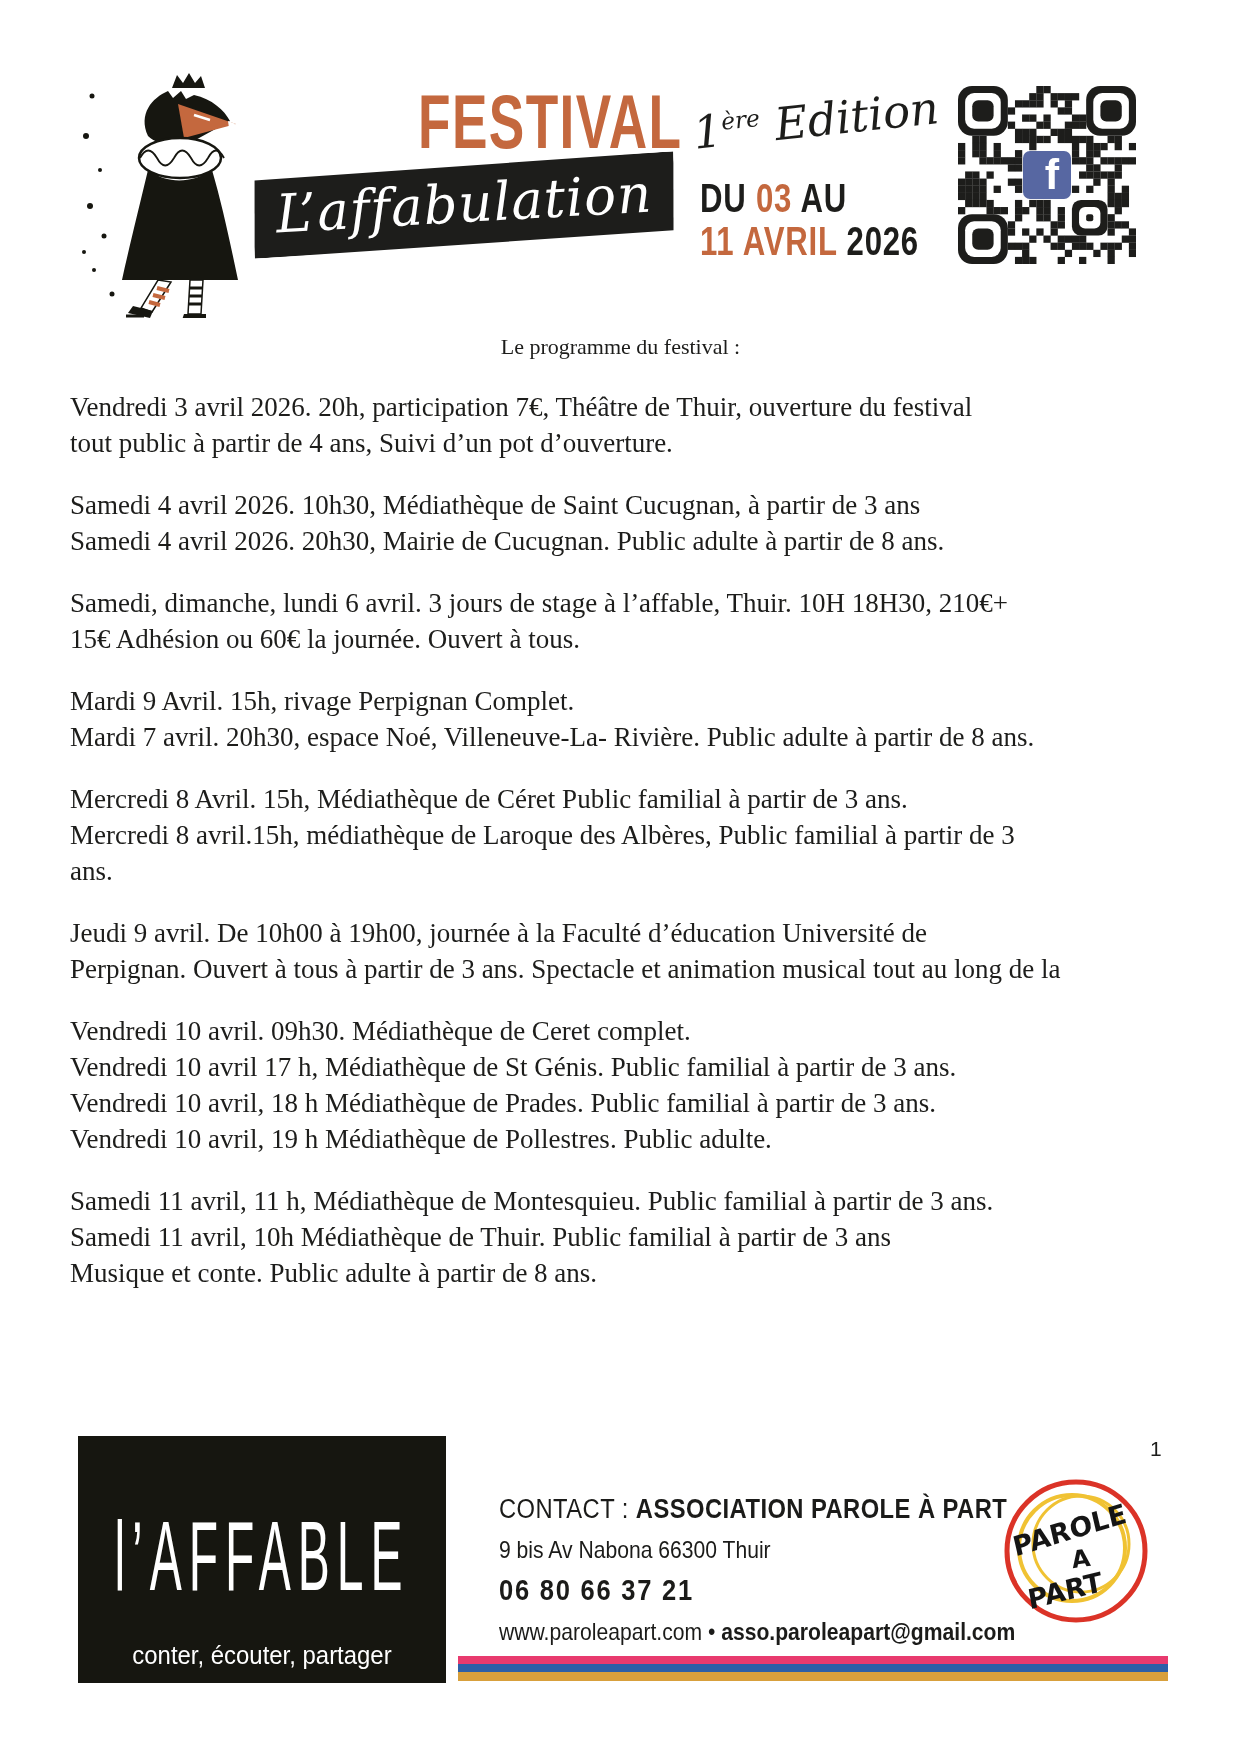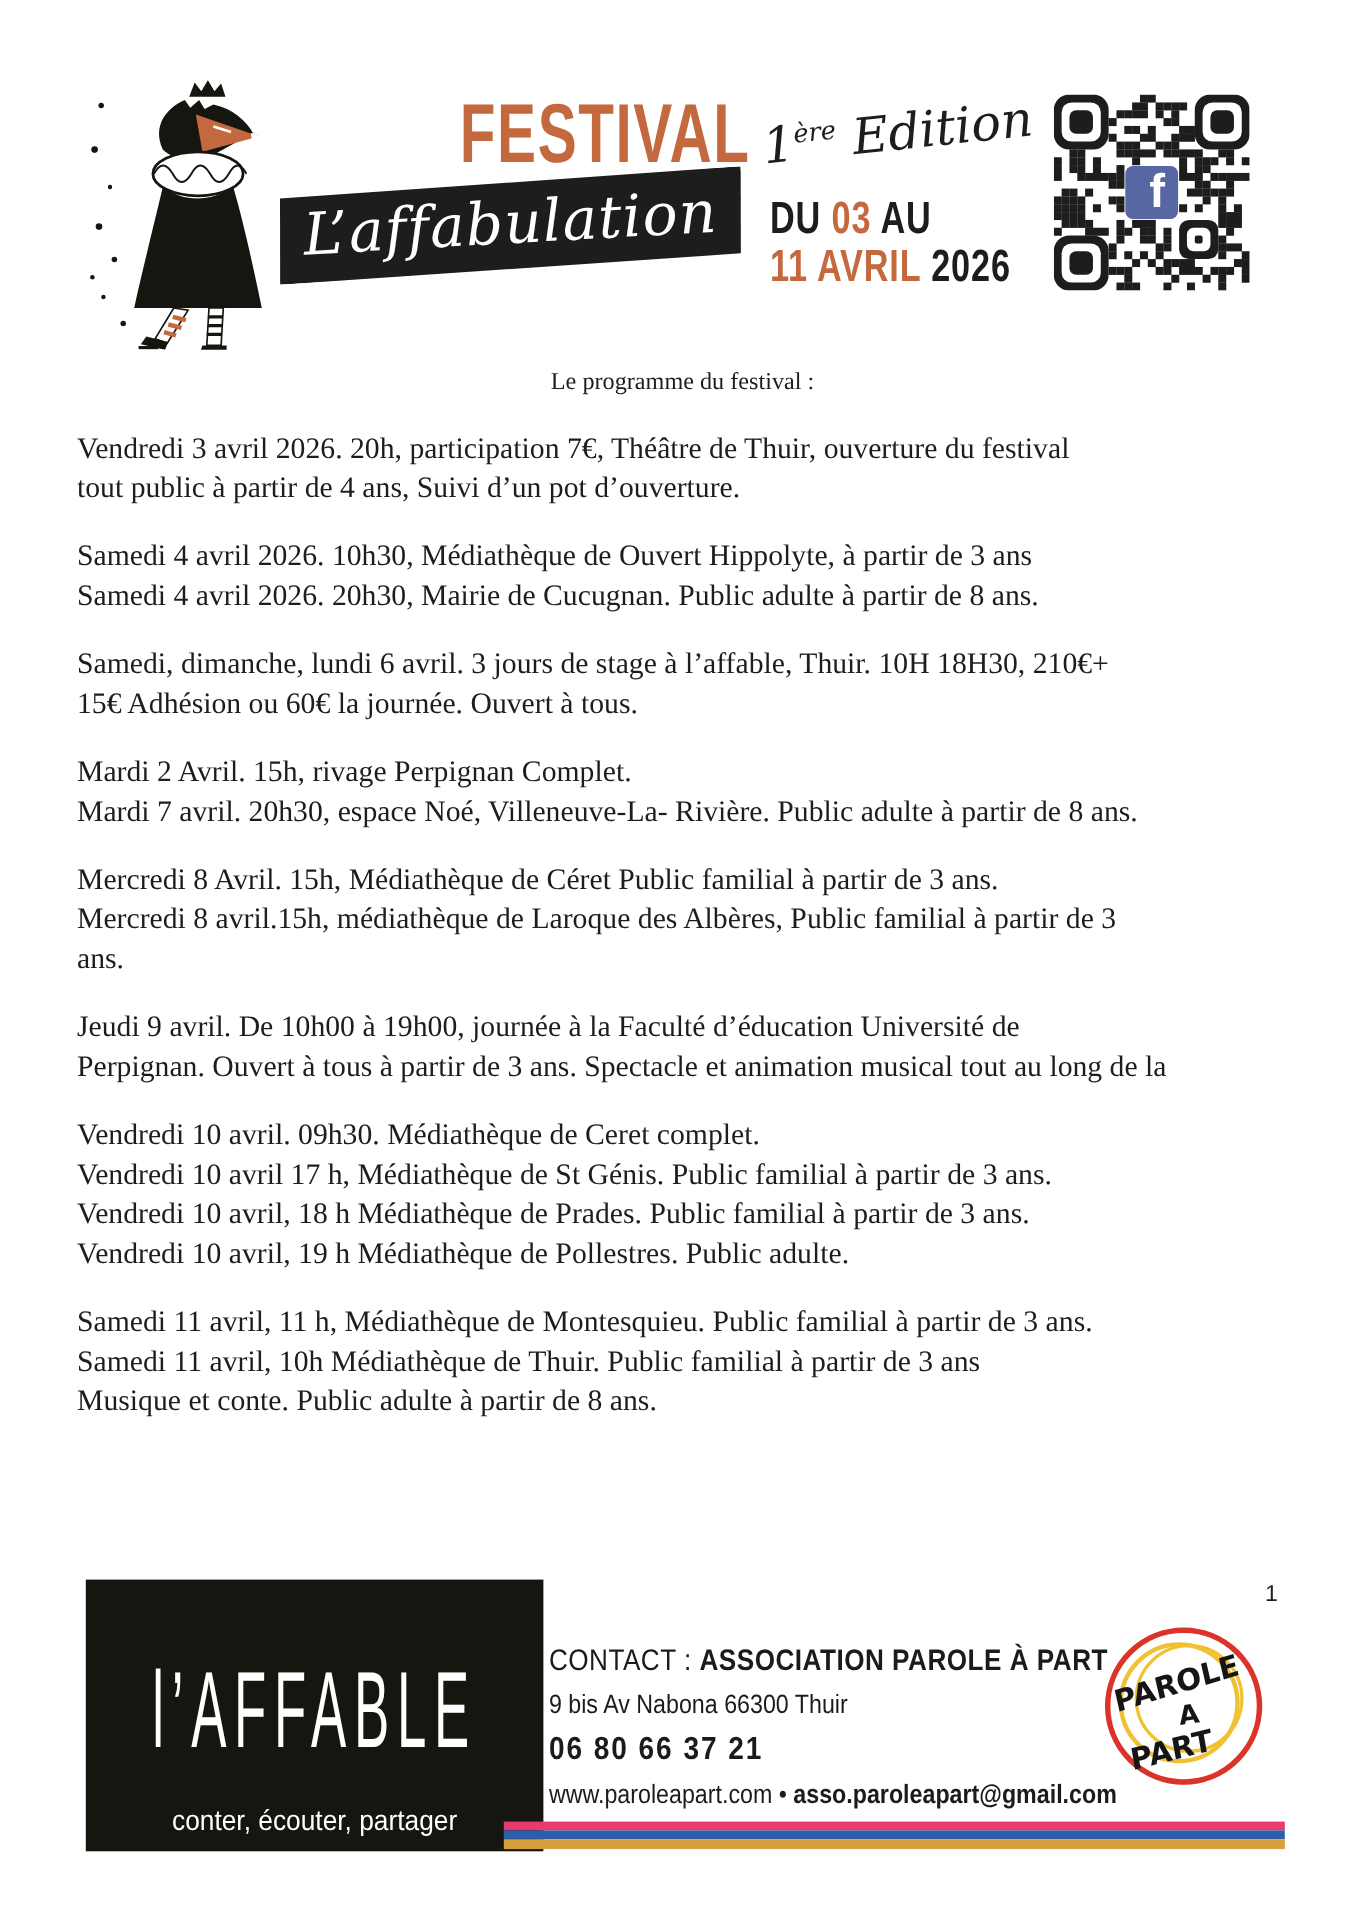--- a/index.html
+++ b/index.html
@@ -52,21 +52,21 @@
   }
   #program{
     left:70px;top:389px;width:1108px;font-size:27px;line-height:36px;
   }
   .para{margin:0 0 26px 0}
   .line{white-space:nowrap}
   .b{font-weight:normal}
   .big{font-size:31px}
 
   
-  #black-box{left:78px;top:1436px;width:416px;height:247px;background:#161610}
+  #black-box{left:78px;top:1436px;width:368px;height:247px;background:#161610}
   #logo-word{
     position:absolute;left:0;right:0;top:72px;text-align:center;color:#fff;
     font-family:"Liberation Sans",sans-serif;font-size:48px;line-height:48px;
     letter-spacing:7px;transform:scaleY(2.05);transform-origin:center top;white-space:nowrap;
   }
   #logo-tagline{
     position:absolute;left:0;right:0;bottom:12px;text-align:center;color:#fff;
     font-family:"Liberation Sans",sans-serif;font-size:26px;transform:scaleX(.92);
     white-space:nowrap;
   }
@@ -354,29 +354,29 @@
 <div id="fb-badge" class="abs" style="background: rgb(87, 103, 162);">f</div>
 
 <div id="program-title" class="abs">Le programme du festival :</div>
 
 <div id="program" class="abs">
     <div class="para">
       <div class="line"><span class="">Vendredi 3 avril 2026. 20h, participation 7€, </span><span class="b">Théâtre de Thuir, ouverture du festival</span></div>
       <div class="line"><span class="">tout public à partir de 4 ans, Suivi d’un pot d’ouverture.</span></div>
     </div>
     <div class="para">
-      <div class="line"><span class="">Samedi 4 avril 2026. 10h30, </span><span class="b">Médiathèque de Ouvert Hippolyte</span><span class="">, à partir de 3 ans</span></div>
+      <div class="line"><span class="">Samedi 4 avril 2026. 10h30, </span><span class="b">Médiathèque de Saint Cucugnan</span><span class="">, à partir de 3 ans</span></div>
       <div class="line"><span class="">Samedi 4 avril 2026. 20h30, </span><span class="b">Mairie de Cucugnan</span><span class="">. Public adulte à partir de 8 ans.</span></div>
     </div>
     <div class="para">
       <div class="line"><span class="">Samedi, dimanche, lundi 6 avril</span><span class="b">. 3 jours de stage à l’affable, Thuir</span><span class="">. 10H 18H30, 210€+</span></div>
       <div class="line"><span class="">15€ Adhésion ou 60€ la journée. Ouvert à tous.</span></div>
     </div>
     <div class="para">
-      <div class="line"><span class="">Mardi 2 Avril. 15h, rivage Perpignan Complet.</span></div>
+      <div class="line"><span class="">Mardi 9 Avril. 15h, rivage Perpignan Complet.</span></div>
       <div class="line"><span class="">Mardi 7 avril. 20h30, </span><span class="b">espace Noé, Villeneuve-La- Rivière</span><span class="">. Public adulte à partir de 8 ans.</span></div>
     </div>
     <div class="para">
       <div class="line"><span class="">Mercredi 8 Avril. 15h, </span><span class="b">Médiathèque de Céret</span><span class=""> Public familial à partir de 3 ans.</span></div>
       <div class="line"><span class="">Mercredi 8 avril.15h, </span><span class="b">médiathèque de Laroque des Albères</span><span class="">, Public familial à partir de 3</span></div>
       <div class="line"><span class="">ans.</span></div>
     </div>
     <div class="para">
       <div class="line"><span class="">Jeudi 9 avril. De 10h00 à 19h00, </span><span class="b">journée à la Faculté d’éducation Université de</span></div>
       <div class="line"><span class="b">Perpignan.</span><span class=""> Ouvert à tous à partir de 3 ans. Spectacle et animation musical tout au long de la</span></div>

